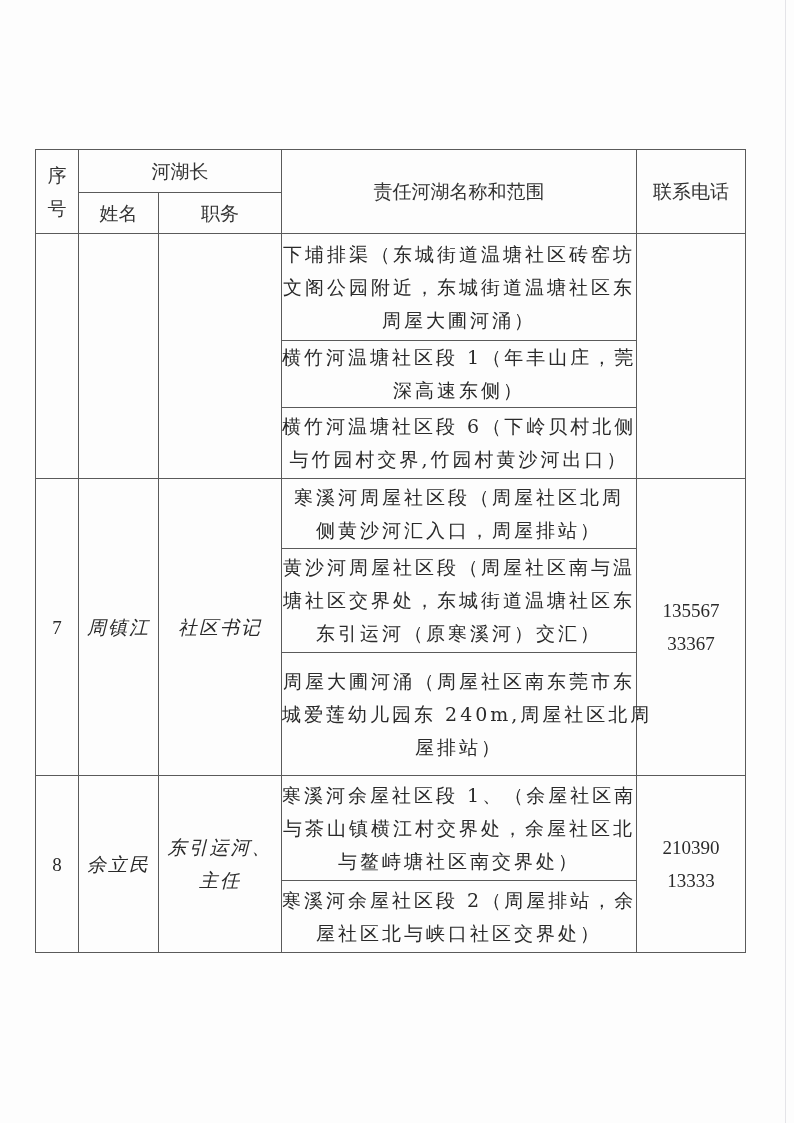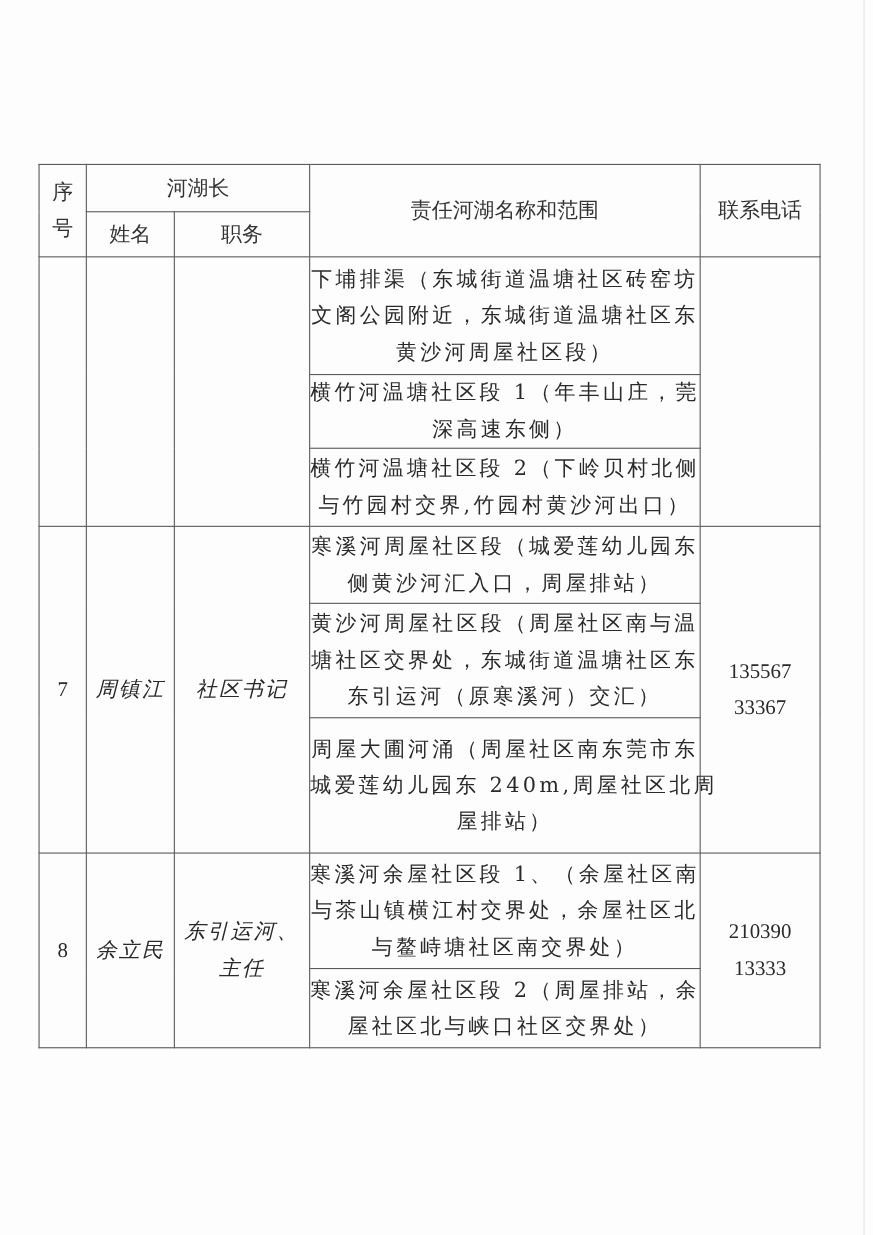--- a/index.html
+++ b/index.html
@@ -104,45 +104,45 @@
   </thead>
   <tbody>
 
     <tr style="height:107px">
       <td class="seq" rowspan="3"></td>
       <td class="name" rowspan="3"></td>
       <td class="role" rowspan="3"></td>
       <td class="river">
         <span class="line">下埔排渠（东城街道温塘社区砖窑坊</span>
         <span class="line">文阁公园附近，东城街道温塘社区东</span>
-        <span class="line">黄沙河周屋社区段）</span>
+        <span class="line">周屋大圃河涌）</span>
       </td>
       <td class="phone" rowspan="3"></td>
     </tr>
     <tr style="height:67px">
       <td class="river">
         <span class="line">横竹河温塘社区段 1（年丰山庄，莞</span>
         <span class="line">深高速东侧）</span>
       </td>
     </tr>
     <tr style="height:71px">
       <td class="river">
-        <span class="line">横竹河温塘社区段 2（下岭贝村北侧</span>
+        <span class="line">横竹河温塘社区段 6（下岭贝村北侧</span>
         <span class="line">与竹园村交界,竹园村黄沙河出口）</span>
       </td>
     </tr>
 
     <tr style="height:70px">
       <td class="seq" rowspan="3">7</td>
       <td class="name" rowspan="3">周镇江</td>
       <td class="role stack" rowspan="3">
         <span>社区书记</span>
       </td>
       <td class="river">
-        <span class="line">寒溪河周屋社区段（城爱莲幼儿园东</span>
+        <span class="line">寒溪河周屋社区段（周屋社区北周</span>
         <span class="line">侧黄沙河汇入口，周屋排站）</span>
       </td>
       <td class="phone stack" rowspan="3">
         <span>135567</span>
         <span>33367</span>
       </td>
     </tr>
     <tr style="height:104px">
       <td class="river">
         <span class="line">黄沙河周屋社区段（周屋社区南与温</span>

